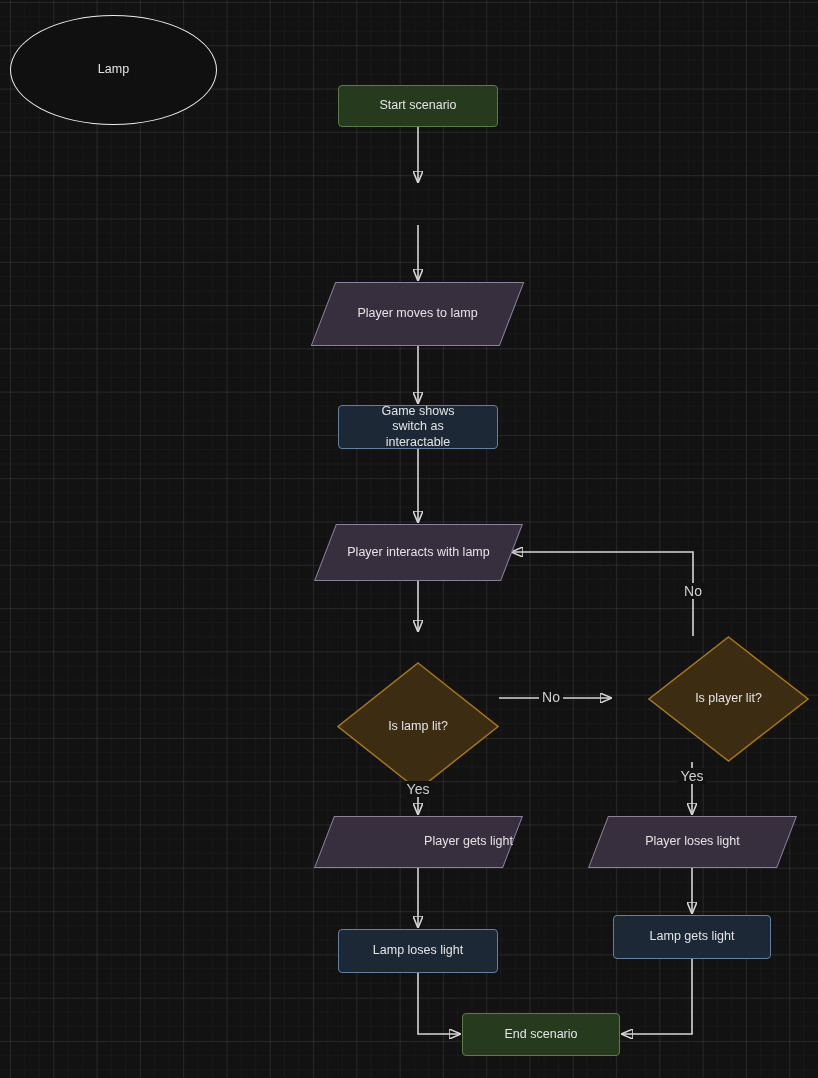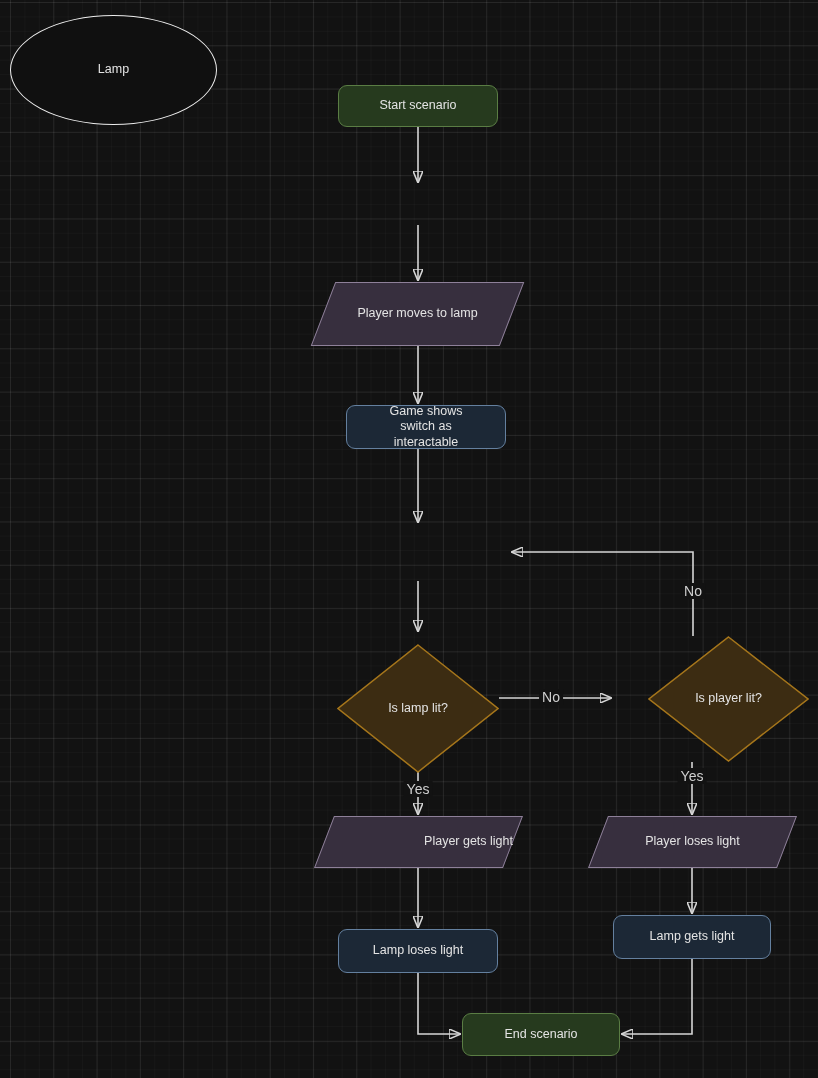--- a/index.html
+++ b/index.html
@@ -25,21 +25,21 @@
     background-size:43.3px 43.3px, 43.3px 43.3px, 14.43px 14.43px, 14.43px 14.43px;
     background-position:10px 2px, 10px 2px, 10px 2px, 10px 2px;
   }
   .wires{position:absolute; inset:0; pointer-events:none; z-index:1;}
   .wires path{stroke:var(--wire); stroke-width:1.6; fill:none;}
   .node{
     position:absolute; display:flex; align-items:center; justify-content:center;
     box-sizing:border-box; text-align:center; color:var(--text);
     font-size:12.5px; line-height:1.25; z-index:2;
   }
-  .rounded{border:1px solid; border-radius:9px; padding:2px 24px;}
+  .rounded{border:1px solid; border-radius:4px; padding:2px 24px;}
   .rect-green{background:var(--green-fill); border-color:var(--green-border);}
   .rect-blue{background:var(--blue-fill); border-color:var(--blue-border);}
   .ellipse{border:1px solid #ededed; border-radius:50%; background:#101010;text-align:right;}
   .para .para-shape{
     position:absolute; inset:0; background:var(--purple-fill);
     border:1px solid var(--purple-border); transform:skewX(-21deg); box-sizing:border-box;
   }
   .para .node-label{position:relative; z-index:1;}
   .diamond svg{position:absolute; inset:0;}
   .diamond polygon{fill:var(--brown-fill); stroke:var(--brown-border); stroke-width:1.5;}
@@ -83,26 +83,30 @@
   <div class="node rounded rect-green" style="left:338px; top:85px; width:160px; height:42px;">
     <span class="node-label">Start scenario</span>
   </div>
 
 
   <div class="node para" style="left:323px; top:282px; width:189px; height:64px;">
     <div class="para-shape"></div>
     <span class="node-label">Player moves to lamp</span>
   </div>
 
-  <div class="node rounded rect-blue" style="left:338px; top:405px; width:160px; height:44px;margin-left:8px;">
+  <div class="node rounded rect-blue" style="left:338px; top:405px; width:160px; height:44px;">
     <span class="node-label">Game shows switch as interactable</span>
   </div>
 
+  <div class="node para" style="left:325px; top:524px; width:187px; height:57px;">
+    <div class="para-shape"></div>
+    <span class="node-label">Player interacts with lamp</span>
+  </div>
 
-  <div class="node diamond" style="left:337px; top:644px; width:162px; height:129px;">
+  <div class="node diamond" style="left:337px; top:662px; width:162px; height:129px;">
     <svg width="162" height="129" viewBox="0 0 162 129">
       <polygon points="81,1 161,64.5 81,128 1,64.5"></polygon>
     </svg>
     <span class="node-label">Is lamp lit?</span>
   </div>
 
   <div class="node diamond" style="left:648px; top:636px; width:161px; height:126px;">
     <svg width="161" height="126" viewBox="0 0 161 126">
       <polygon points="80.5,1 160,63 80.5,125 1,63"></polygon>
     </svg>

